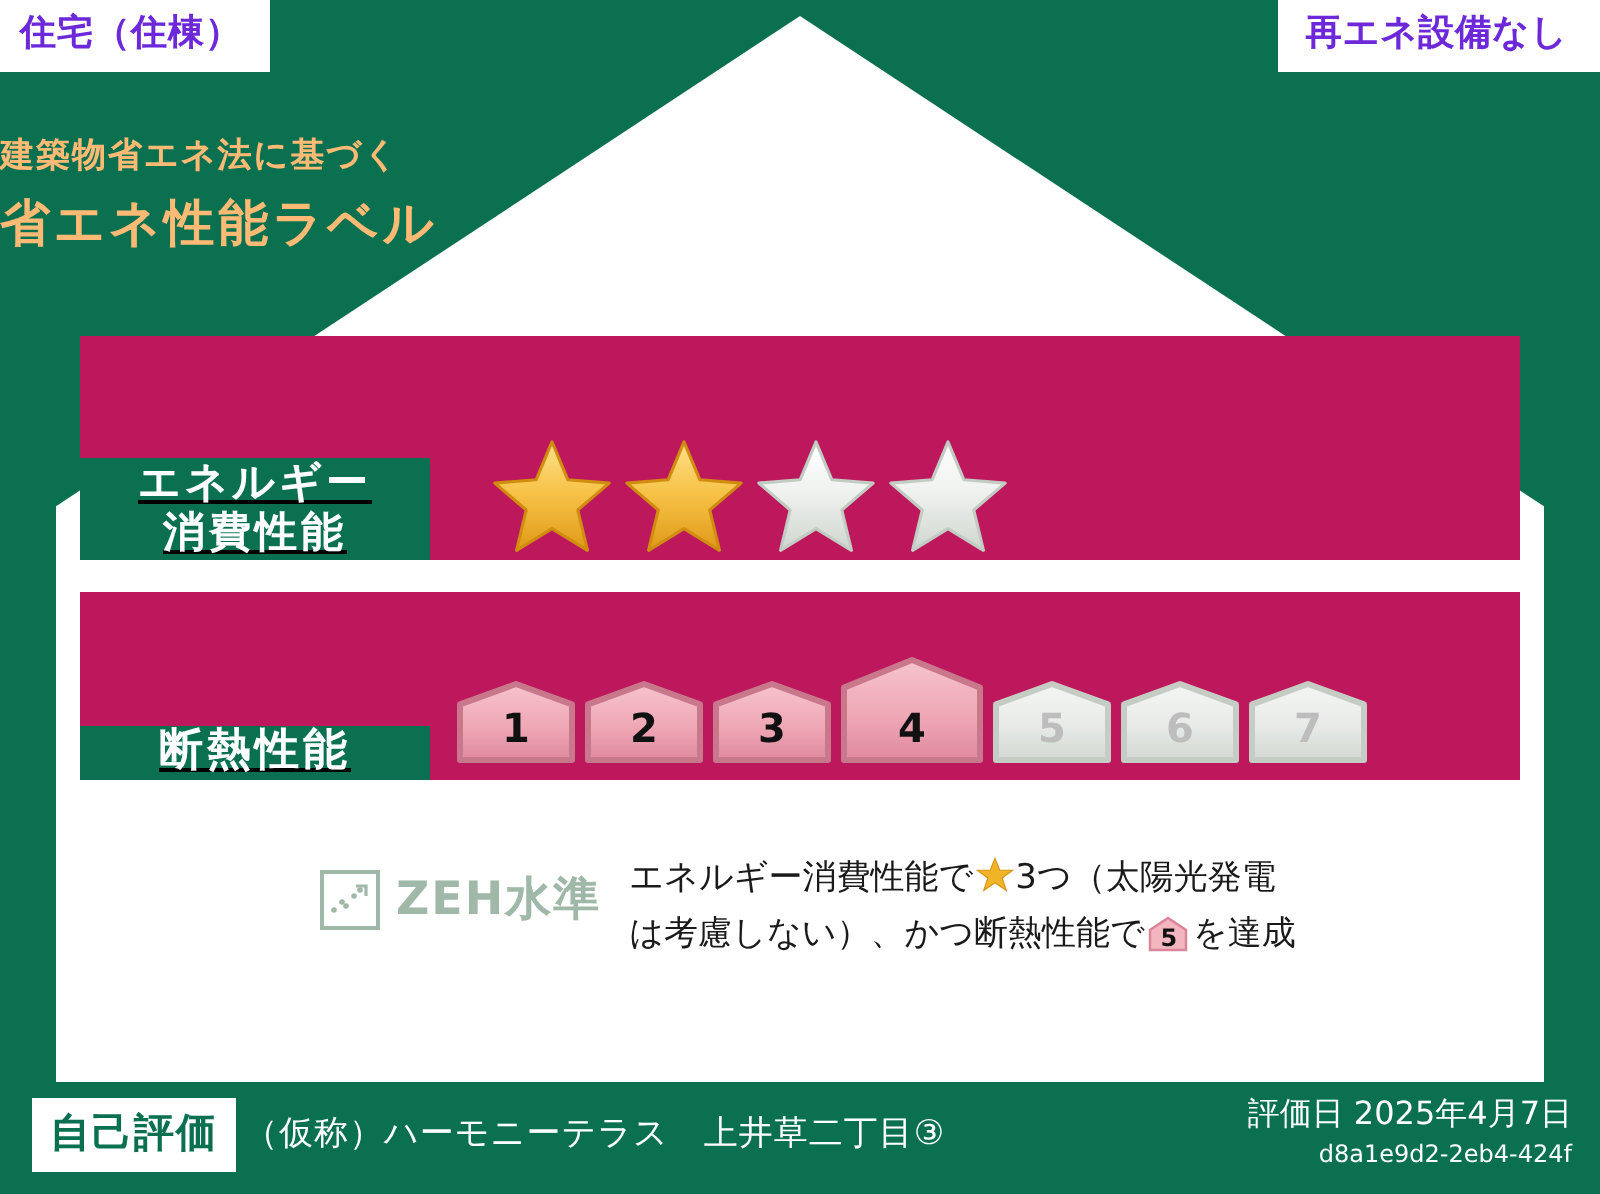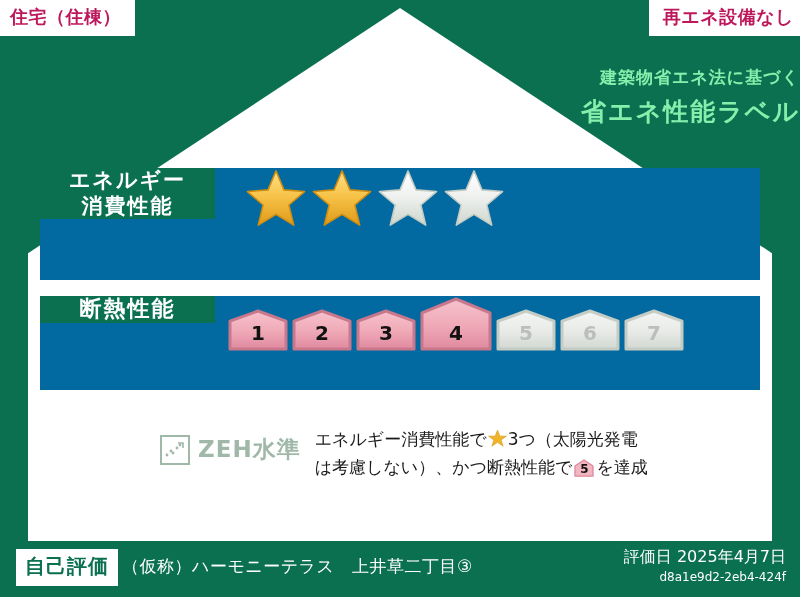--- a/index.html
+++ b/index.html
@@ -28,70 +28,71 @@
     height: 533px;
     background: #ffffff;
     -webkit-clip-path: polygon(0% 46%, 50% 0%, 100% 46%, 100% 100%, 0% 100%);
     clip-path: polygon(0% 46%, 50% 0%, 100% 46%, 100% 100%, 0% 100%);
   }
 
   
   .corner-tag {
     position: absolute;
     background: #ffffff;
-    color: #be185d;
+    color: #6d28d9;
     font-weight: bold;
     font-size: 18px;
     line-height: 1;
     display: flex;
     align-items: center;
     justify-content: center;
     letter-spacing: 0.5px;
   }
   .corner-tag.left {
     left: 0px;
     top: 0px;
     padding: 8px 14px 10px 10px;
   }
   .corner-tag.right {
     right: 0px;
     top: 0px;
-    padding: 8px 6px 10px 14px;
+    padding: 8px 16px 10px 14px;
     margin-left: 24px;
   }
 
   
   .title-block {
     position: absolute;
     left: 0;
     top: 66px;
     width: 800px;
-    text-align: right;
-    color: #86efac;
+    text-align: left;
+    color: #fdba74;
   }
   .title-sub {
     font-size: 17px;
     font-weight: bold;
     letter-spacing: 1px;
     margin-bottom: 6px;
   }
   .title-main {
     font-size: 25px;
     font-weight: bold;
     letter-spacing: 2px;
   }
 
   
   .perf-row {
     position: absolute;
     left: 40px;
     width: 720px;
     display: flex;
-    align-items: flex-start;
-    background: #0369a1;
+    align-items: flex-end;
+    background: #be185d;
+    text-decoration: underline;
   }
   .perf-row.energy { top: 168px; height: 112px; }
   .perf-row.insul  { top: 296px; height: 94px; }
 
   .perf-label {
     background: #0a7050;
     color: #ffffff;
     font-weight: bold;
     display: flex;
     flex-direction: column;

